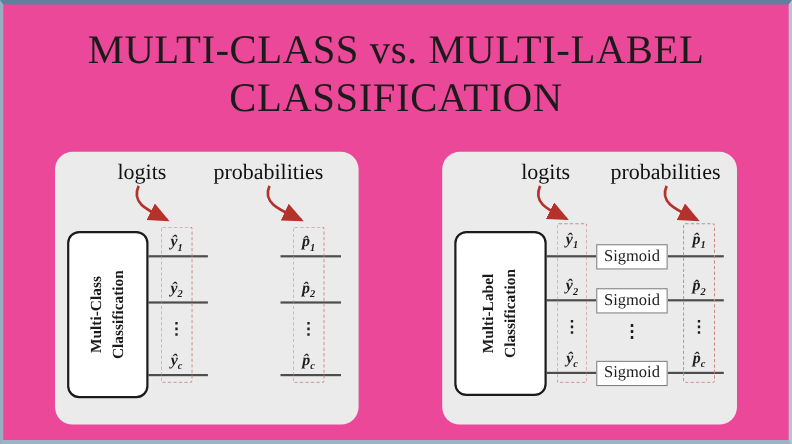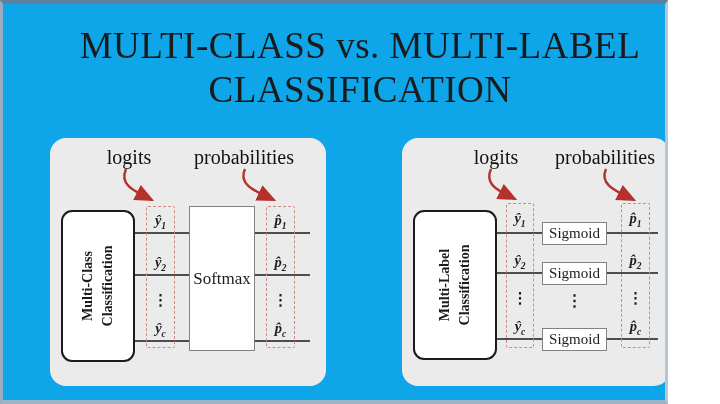--- a/index.html
+++ b/index.html
@@ -1,18 +1,18 @@
 <!DOCTYPE html>
 <html><head>
 <meta charset="utf-8">
 <style>
   html,body{margin:0;padding:0;background:#fff;}
   .page{
-    position:relative; width:668px; height:404px; box-sizing:border-box;
-    background:#0ea5e9; overflow:hidden;
+    position:relative; width:720px; height:404px; box-sizing:border-box;
+    background:#ec4899; overflow:hidden;
     border-top:4px solid #5e809d; border-left:3px solid #9aadc0;
     border-right:3px solid #b7c5d3; border-bottom:4px solid #9db3c6;
     font-family:"Liberation Serif", serif;
   }
   .title{position:absolute; top:20px; left:0; width:714px; text-align:center; color:#1b1b1b;}
   .title .t-line{font-size:37px; line-height:44px; letter-spacing:0.5px; font-weight:400;}
   .panel{position:absolute; top:134px; height:248px; background:#ebebeb; border-radius:16px;}
   .panel-left{left:47px; width:276px;}
   .panel-right{left:399px; width:268px;}
   .anno{position:absolute; top:8px; transform:translateX(-50%); font-size:20px; color:#111; white-space:nowrap;}
@@ -72,23 +72,20 @@
         <div>Classification</div>
       </div>
     </div>
 
     <div class="dashed-box" style="left:96px;top:68px;width:29px;height:142px"></div>
     <div class="mrow" style="left:96px;top:72px;width:29px"><span>ŷ</span><sub>1</sub></div>
     <div class="mrow" style="left:96px;top:114px;width:29px"><span>ŷ</span><sub>2</sub></div>
     <div class="mrow dots" style="left:96px;top:152px;width:29px"><span>⋮</span></div>
     <div class="mrow" style="left:96px;top:180px;width:29px"><span>ŷ</span><sub>c</sub></div>
 
-    <div class="act-box softmax" style="left:139px;top:68px;width:66px;height:145px">
-      <span>Softmax</span>
-    </div>
 
     <div class="dashed-box" style="left:216px;top:68px;width:29px;height:142px"></div>
     <div class="mrow" style="left:216px;top:72px;width:29px"><span>p̂</span><sub>1</sub></div>
     <div class="mrow" style="left:216px;top:114px;width:29px"><span>p̂</span><sub>2</sub></div>
     <div class="mrow dots" style="left:216px;top:152px;width:29px"><span>⋮</span></div>
     <div class="mrow" style="left:216px;top:180px;width:29px"><span>p̂</span><sub>c</sub></div>
   </div>
 
   <div class="panel panel-right">
     <span class="anno" style="left:94px">logits</span>

